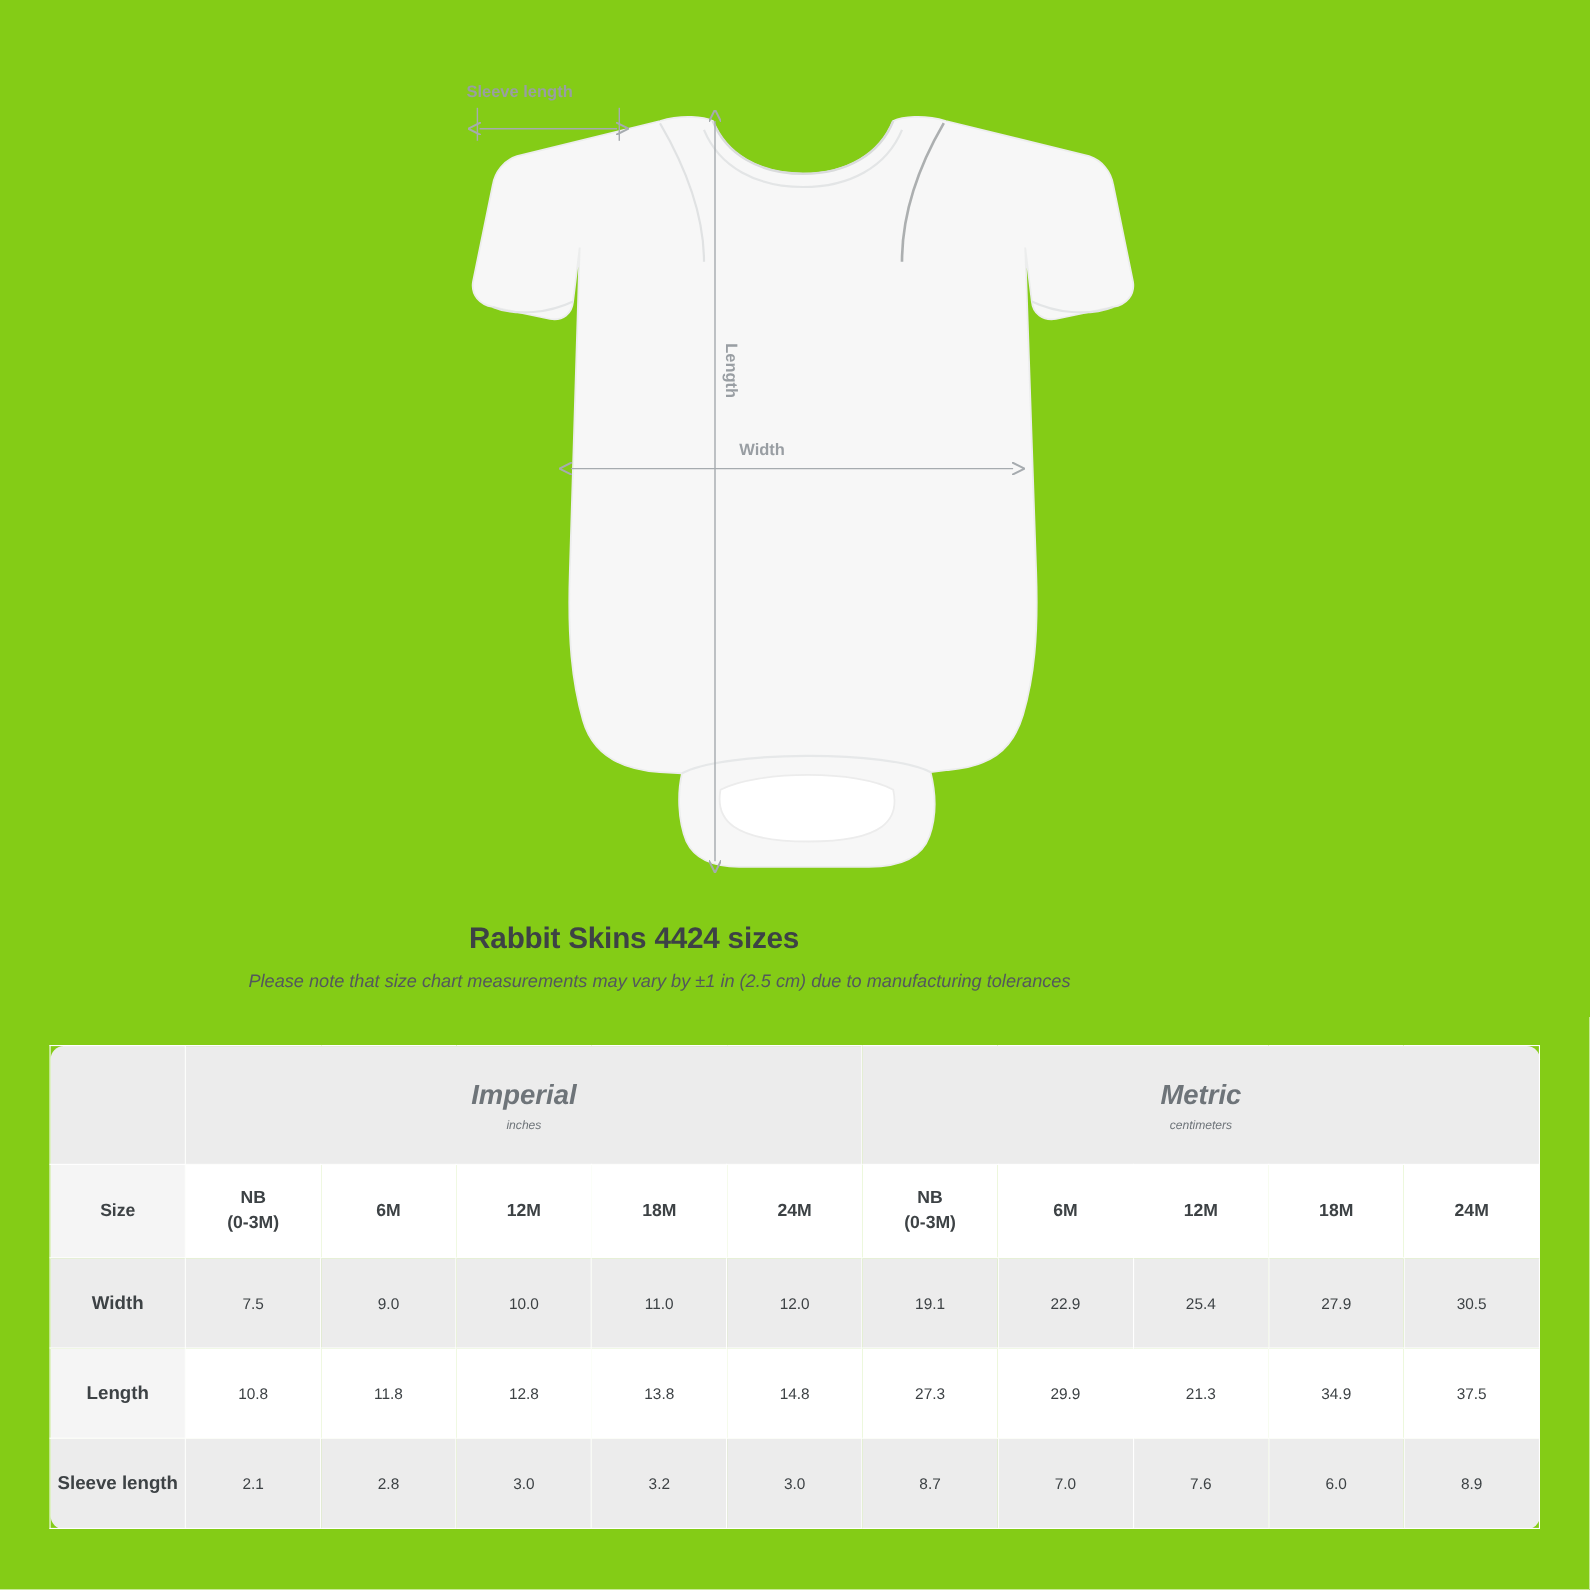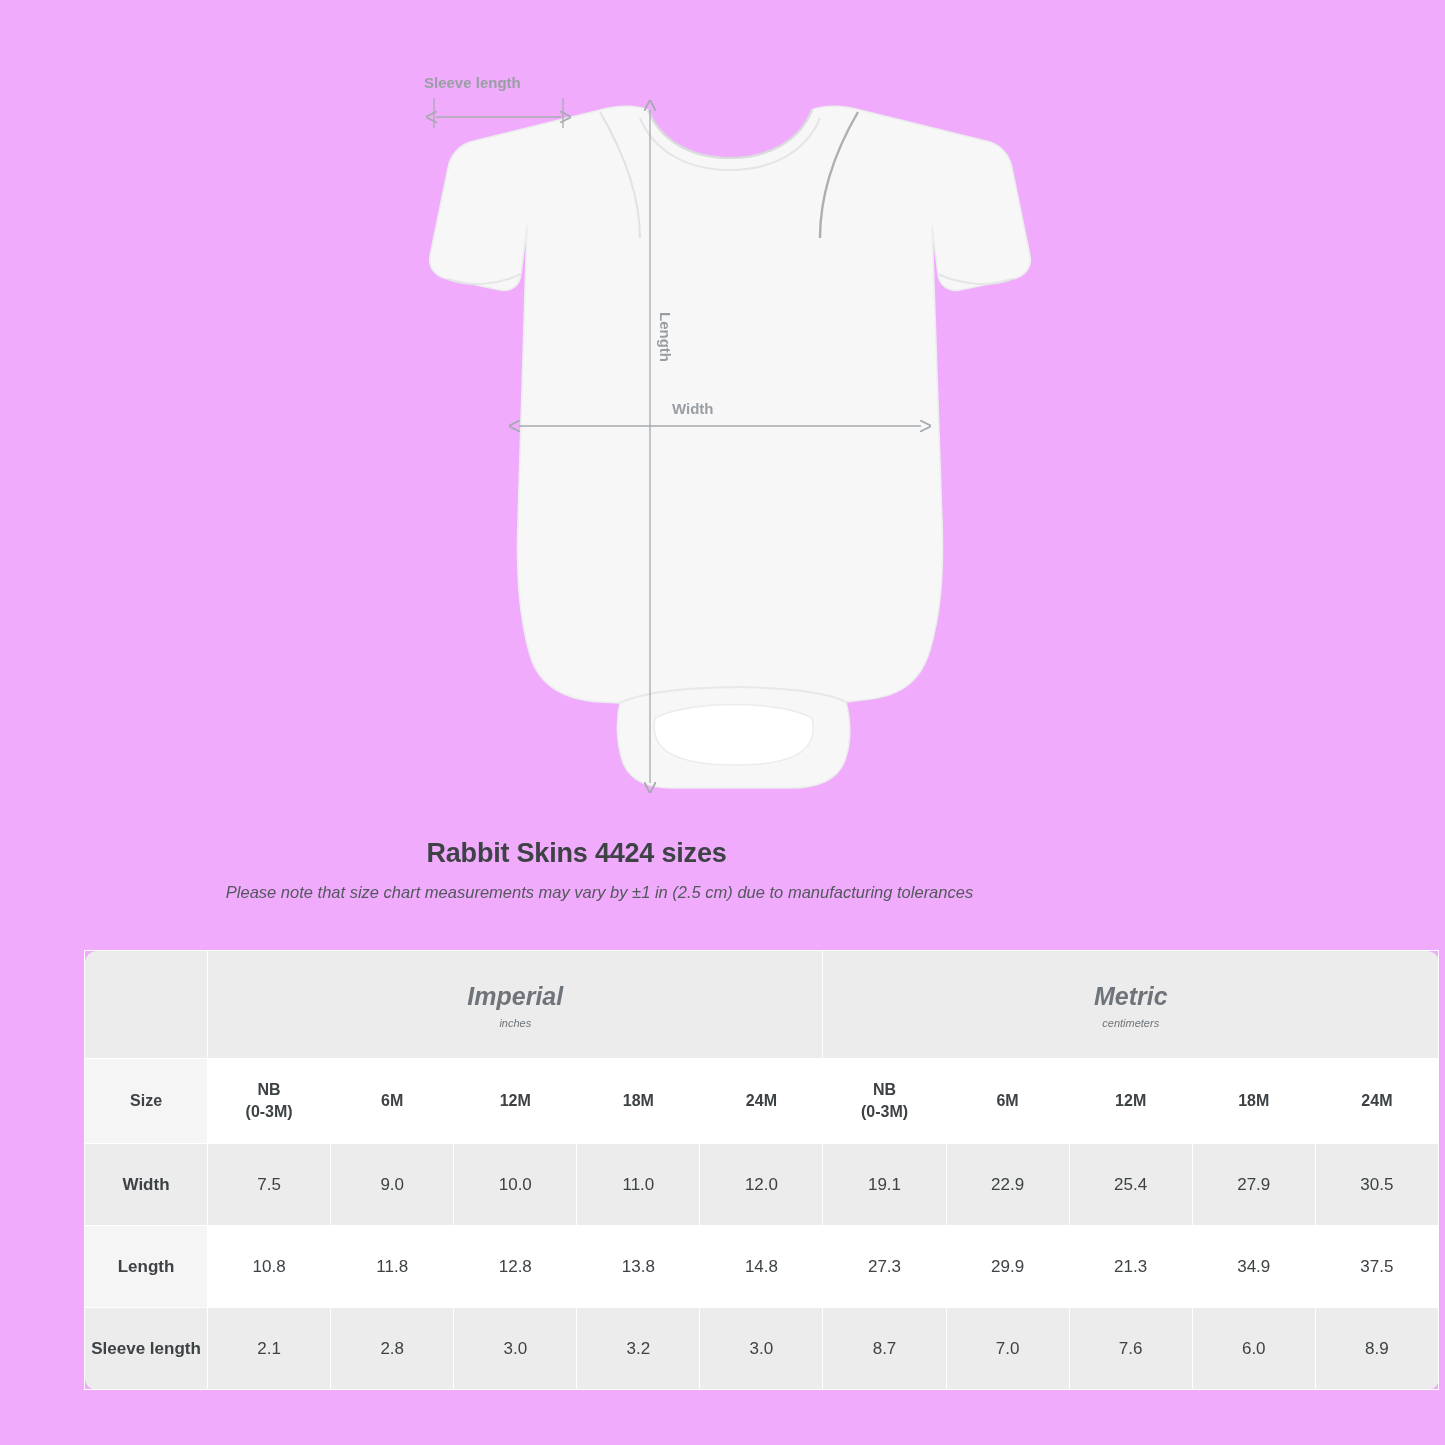--- a/index.html
+++ b/index.html
@@ -6,21 +6,21 @@
   html, body {
     margin: 0;
     padding: 0;
     background: #ffffff;
     font-family: "Liberation Sans", sans-serif;
   }
   #page {
     width: 1445px;
     height: 1445px;
     position: relative;
-    background: #f0abfc;
+    background: #84cc16;
     overflow: hidden;
   }
 
   
   #illustration {
     position: absolute;
     left: 0;
     top: 0;
     width: 1445px;
     height: 830px;
@@ -61,21 +61,20 @@
   #size-table-wrap {
     position: absolute;
     left: 45px;
     top: 950px;
     width: 1355px;
   }
   table.size-table {
     width: 100%;
     border-collapse: collapse;
     table-layout: fixed;
-    margin-left: 39px;
   }
   table.size-table td, table.size-table th {
     border: 1px solid #ffffff;
     text-align: center;
     vertical-align: middle;
     font-family: "Liberation Sans", sans-serif;
   }
   
   tr.unit-row td {
     background: #ececec;
@@ -109,21 +108,21 @@
     font-weight: bold;
     color: #3d4245;
     line-height: 1.35;
   }
   tr.size-row td.rowhead {
     background: #f5f5f5;
   }
   
   tr.data-row td {
     height: 82px;
-    font-size: 17px;
+    font-size: 14px;
     color: #3d4245;
   }
   tr.data-row.shade td { background: #ececec; }
   tr.data-row.plain td { background: #ffffff; }
   tr.data-row td.rowhead {
     font-weight: bold;
     font-size: 17px;
   }
   tr.data-row.shade td.rowhead { background: #ececec; }
   tr.data-row.plain td.rowhead { background: #f5f5f5; }

